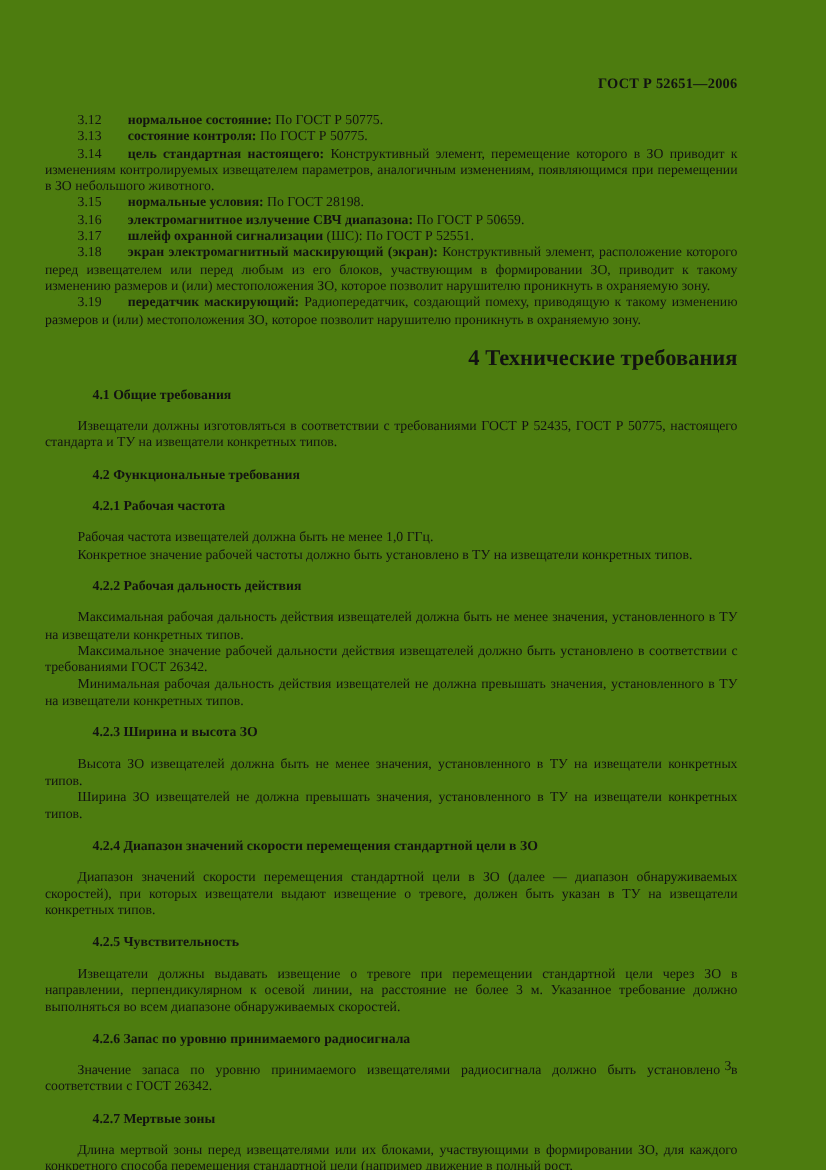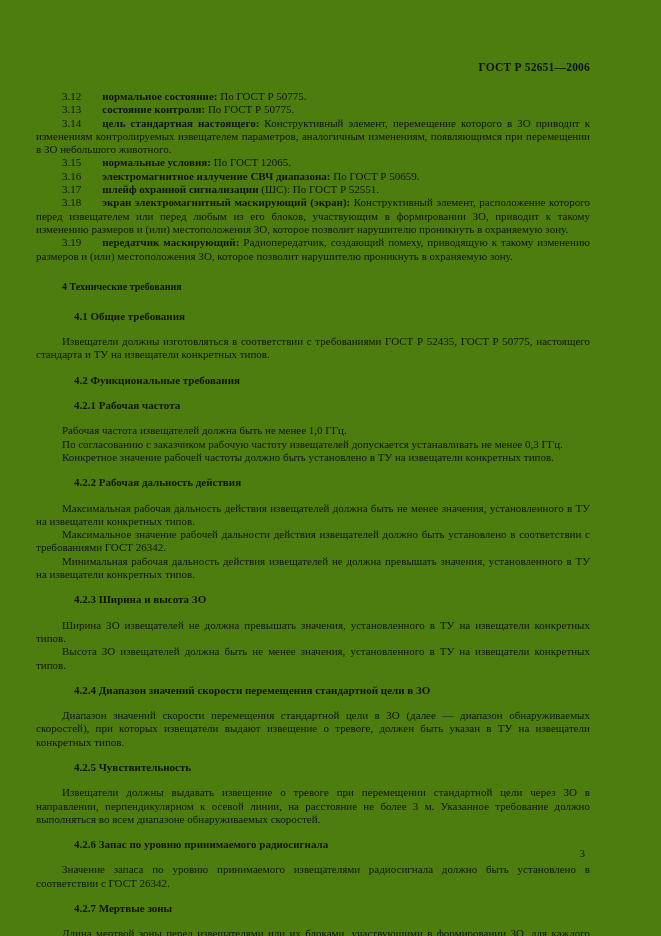--- a/index.html
+++ b/index.html
@@ -17,61 +17,60 @@
     text-align:right; font-weight:700; font-size:11.5px;
     letter-spacing:0.2px; white-space:nowrap;
   }
   .content {
     position:absolute; top:90px; left:36px; width:554px;
     font-size:11px; line-height:13.3px;
     text-align:justify;
   }
   .para { margin:0; text-indent:26px; }
   .h1 {
-    font-size:10px; line-height:17px; font-weight:700;
-    margin:15px 0 15px 0; text-indent:26px; text-align:left;
+    font-size:18px; line-height:17px; font-weight:700;
+    margin:15px 0 15px 0; text-indent:26px; text-align:right;
   }
   .h2 { font-weight:700; margin:12px; text-indent:26px; text-align:left; }
   .num { padding-right:21px; }
   .term { font-weight:700; }
   .page-number {
     position:absolute; top:847px; left:36px; width:549px;
     text-align:right; font-size:11px;
   }
 </style>
 </head>
 <body>
 
 <div class="page">
   <div class="doc-header">ГОСТ Р 52651—2006</div>
 
   <div class="content" id="doc-body">
       <p class="para"><span class="num">3.12</span><span class="term">нормальное состояние:</span><span> По ГОСТ Р 50775.</span></p>
       <p class="para"><span class="num">3.13</span><span class="term">состояние контроля:</span><span> По ГОСТ Р 50775.</span></p>
       <p class="para"><span class="num">3.14</span><span class="term">цель стандартная настоящего:</span><span> Конструктивный элемент, перемещение которого в ЗО приводит к изменениям контролируемых извещателем параметров, аналогичным изменениям, появляющимся при перемещении в ЗО небольшого животного.</span></p>
-      <p class="para"><span class="num">3.15</span><span class="term">нормальные условия:</span><span> По ГОСТ 12065.</span></p>
+      <p class="para"><span class="num">3.15</span><span class="term">нормальные условия:</span><span> По ГОСТ 28198.</span></p>
       <p class="para"><span class="num">3.16</span><span class="term">электромагнитное излучение СВЧ диапазона:</span><span> По ГОСТ Р 50659.</span></p>
       <p class="para"><span class="num">3.17</span><span class="term">шлейф охранной сигнализации</span><span> (ШС): По ГОСТ Р 52551.</span></p>
       <p class="para"><span class="num">3.18</span><span class="term">экран электромагнитный маскирующий (экран):</span><span> Конструктивный элемент, расположение которого перед извещателем или перед любым из его блоков, участвующим в формировании ЗО, приводит к такому изменению размеров и (или) местоположения ЗО, которое позволит нарушителю проникнуть в охраняемую зону.</span></p>
       <p class="para"><span class="num">3.19</span><span class="term">передатчик маскирующий:</span><span> Радиопередатчик, создающий помеху, приводящую к такому изменению размеров и (или) местоположения ЗО, которое позволит нарушителю проникнуть в охраняемую зону.</span></p>
       <div class="h1">4 Технические требования</div>
       <p class="h2">4.1 Общие требования</p>
       <p class="para">Извещатели должны изготовляться в соответствии с требованиями ГОСТ Р 52435, ГОСТ Р 50775, настоящего стандарта и ТУ на извещатели конкретных типов.</p>
       <p class="h2">4.2 Функциональные требования</p>
       <p class="h2">4.2.1 Рабочая частота</p>
       <p class="para">Рабочая частота извещателей должна быть не менее 1,0 ГГц.</p>
-      <p class="para">По согласованию с заказчиком рабочую частоту извещателей допускается устанавливать не менее 0,3 ГГц.</p>
       <p class="para">Конкретное значение рабочей частоты должно быть установлено в ТУ на извещатели конкретных типов.</p>
       <p class="h2">4.2.2 Рабочая дальность действия</p>
       <p class="para">Максимальная рабочая дальность действия извещателей должна быть не менее значения, установленного в ТУ на извещатели конкретных типов.</p>
       <p class="para">Максимальное значение рабочей дальности действия извещателей должно быть установлено в соответствии с требованиями ГОСТ 26342.</p>
       <p class="para">Минимальная рабочая дальность действия извещателей не должна превышать значения, установленного в ТУ на извещатели конкретных типов.</p>
       <p class="h2">4.2.3 Ширина и высота ЗО</p>
+      <p class="para">Высота ЗО извещателей должна быть не менее значения, установленного в ТУ на извещатели конкретных типов.</p>
       <p class="para">Ширина ЗО извещателей не должна превышать значения, установленного в ТУ на извещатели конкретных типов.</p>
-      <p class="para">Высота ЗО извещателей должна быть не менее значения, установленного в ТУ на извещатели конкретных типов.</p>
       <p class="h2">4.2.4 Диапазон значений скорости перемещения стандартной цели в ЗО</p>
       <p class="para">Диапазон значений скорости перемещения стандартной цели в ЗО (далее — диапазон обнаруживаемых скоростей), при которых извещатели выдают извещение о тревоге, должен быть указан в ТУ на извещатели конкретных типов.</p>
       <p class="h2">4.2.5 Чувствительность</p>
       <p class="para">Извещатели должны выдавать извещение о тревоге при перемещении стандартной цели через ЗО в направлении, перпендикулярном к осевой линии, на расстояние не более 3 м. Указанное требование должно выполняться во всем диапазоне обнаруживаемых скоростей.</p>
       <p class="h2">4.2.6 Запас по уровню принимаемого радиосигнала</p>
       <p class="para">Значение запаса по уровню принимаемого извещателями радиосигнала должно быть установлено в соответствии с ГОСТ 26342.</p>
       <p class="h2">4.2.7 Мертвые зоны</p>
       <p class="para">Длина мертвой зоны перед извещателями или их блоками, участвующими в формировании ЗО, для каждого конкретного способа перемещения стандартной цели (например движение в полный рост,</p>
     </div>
 

